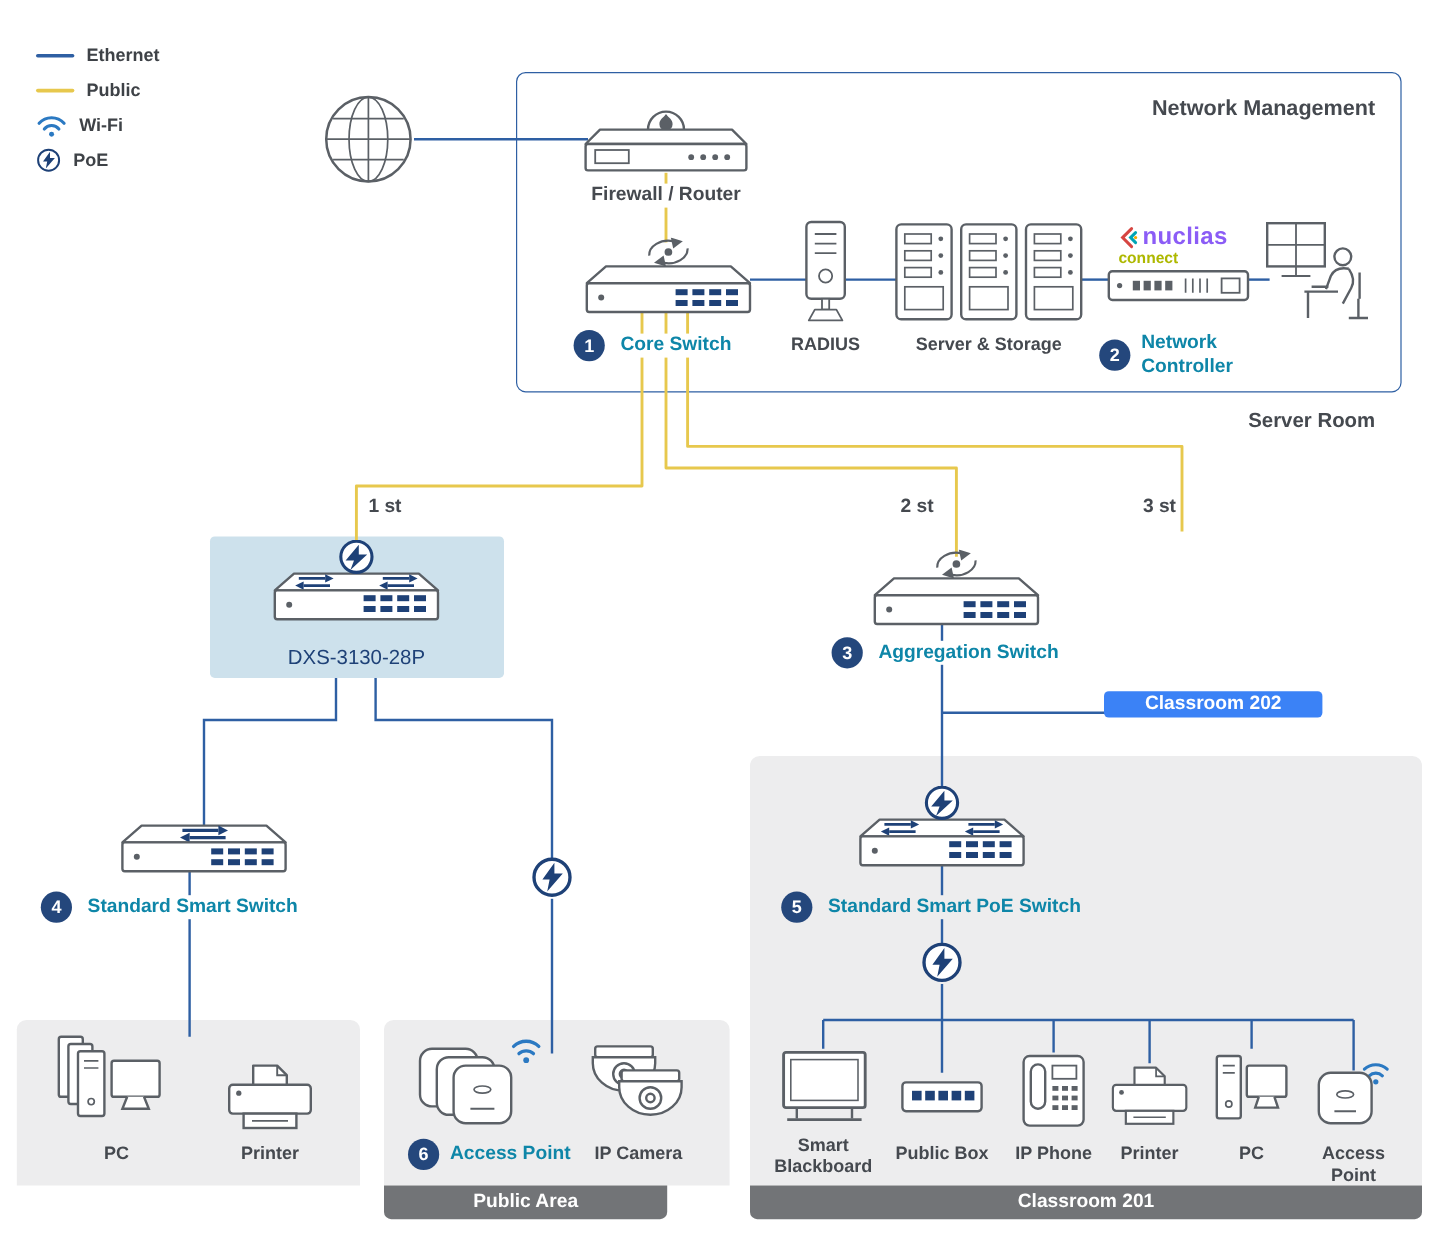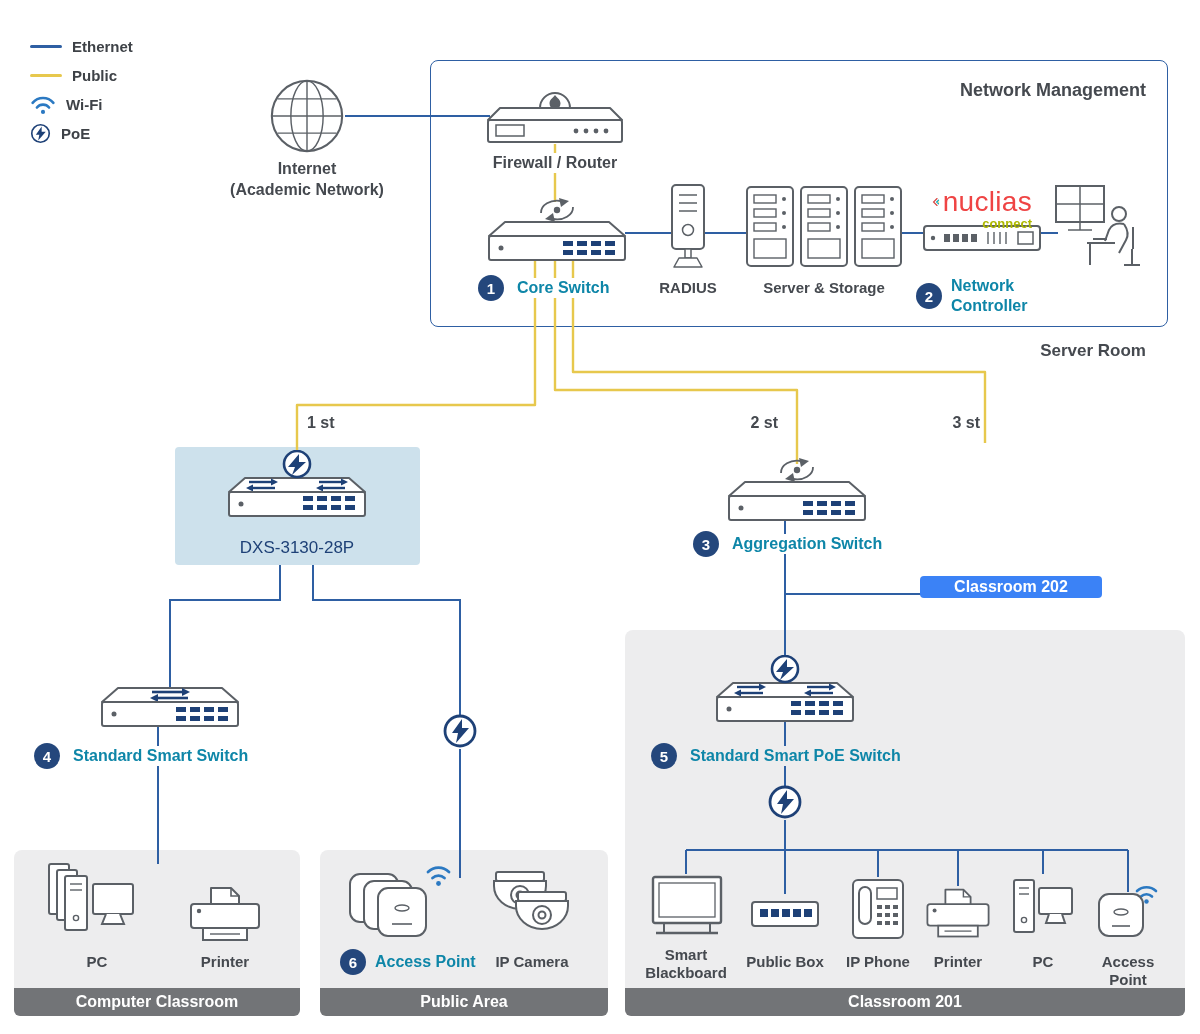--- a/index.html
+++ b/index.html
@@ -29,22 +29,22 @@
   .room-badge{position:absolute;left:920px;top:576px;width:182px;height:22px;background:#3b82f6;color:#fff;
     font-weight:700;font-size:16px;display:flex;align-items:center;justify-content:center;border-radius:4px;z-index:4}
   .legend{position:absolute;left:30px;top:36px;z-index:4;display:flex;flex-direction:column;gap:9px}
   .legend-row{display:flex;align-items:center;gap:10px;height:20px}
   .legend-row .txt{font-size:15px;font-weight:600;color:#3e4247}
   .line-sample{width:32px;height:3px;border-radius:2px}
   .riser{position:absolute;z-index:4;font-size:16px;font-weight:600;color:#45494f;white-space:nowrap}
   .dev-lbl{position:absolute;z-index:4;font-size:15px;font-weight:700;color:#45494f;text-align:center;line-height:18px}
   .nuclias{position:absolute;left:932px;top:186px;width:100px;z-index:4}
   .nuclias-top{display:flex;align-items:center;gap:3px}
-  .nuclias-name{font-size:28px;font-weight:400;color:#ef4444;letter-spacing:.3px}
-  .nuclias-sub{font-size:13px;font-weight:700;color:#aeb800;text-align:right;margin-top:-2px}
+  .nuclias-name{font-size:20px;font-weight:700;color:#8b5cf6;letter-spacing:.3px}
+  .nuclias-sub{font-size:13px;font-weight:700;color:#aeb800;text-align:left;margin-top:-2px}
 </style>
 </head>
 <body>
 
 <div class="canvas">
 
   <svg width="0" height="0" style="position:absolute" aria-hidden="true">
     <defs>
       <symbol id="sym-globe" viewBox="0 0 80 80">
         <circle cx="40" cy="40" r="37" fill="#fff" stroke="#5b6066" stroke-width="2.2"></circle>
@@ -383,24 +383,20 @@
       <svg width="21" height="21" viewBox="0 0 36 36">
           <use href="#sym-poe"></use>
         </svg>
       <span class="txt">PoE</span>
     </div>
   </div>
 
   <svg class="dev" style="left:269px;top:78px" width="76" height="76" viewBox="0 0 80 80">
       <use href="#sym-globe"></use>
     </svg>
-  <div class="lbl t-dark center" style="left:187px;top:158px;width:240px;font-size:16px;line-height:21px">
-    <div>Internet</div>
-    <div>(Academic Network)</div>
-  </div>
 
   <div class="lbl t-dark" style="right:54px;top:80px;font-size:18px">Network Management</div>
 
   <svg class="dev" style="left:480px;top:90px" width="150" height="62" viewBox="0 0 150 62">
       <use href="#sym-firewall"></use>
     </svg>
   <div class="lbl t-dark center bg-white" style="left:465px;top:153px;width:180px;font-size:16px">Firewall / Router</div>
 
   <svg class="dev" style="left:477px;top:198px" width="160" height="64" viewBox="0 0 160 64">
       <use href="#sym-switch-hub"></use>
@@ -536,17 +532,16 @@
   <svg class="dev" style="left:1011px;top:874px" width="64" height="68" viewBox="0 0 64 68">
       <use href="#sym-pc"></use>
     </svg>
   <div class="dev-lbl" style="left:1013px;top:953px;width:60px">PC</div>
 
   <svg class="dev" style="left:1095px;top:878px" width="66" height="62" viewBox="0 0 66 62">
       <use href="#sym-ap"></use>
     </svg>
   <div class="dev-lbl" style="left:1081px;top:953px;width:94px">Access Point</div>
 
-  <div class="area-footer" style="left:14px;top:988px;width:286px;height:28px">Computer Classroom</div>
-  <div class="area-footer" style="left:320px;top:988px;width:288px;height:28px">Public Area</div>
+  <div class="area-footer" style="left:320px;top:988px;width:236px;height:28px">Public Area</div>
   <div class="area-footer" style="left:625px;top:988px;width:560px;height:28px">Classroom 201</div>
 
 </div>
 
 </body></html>

